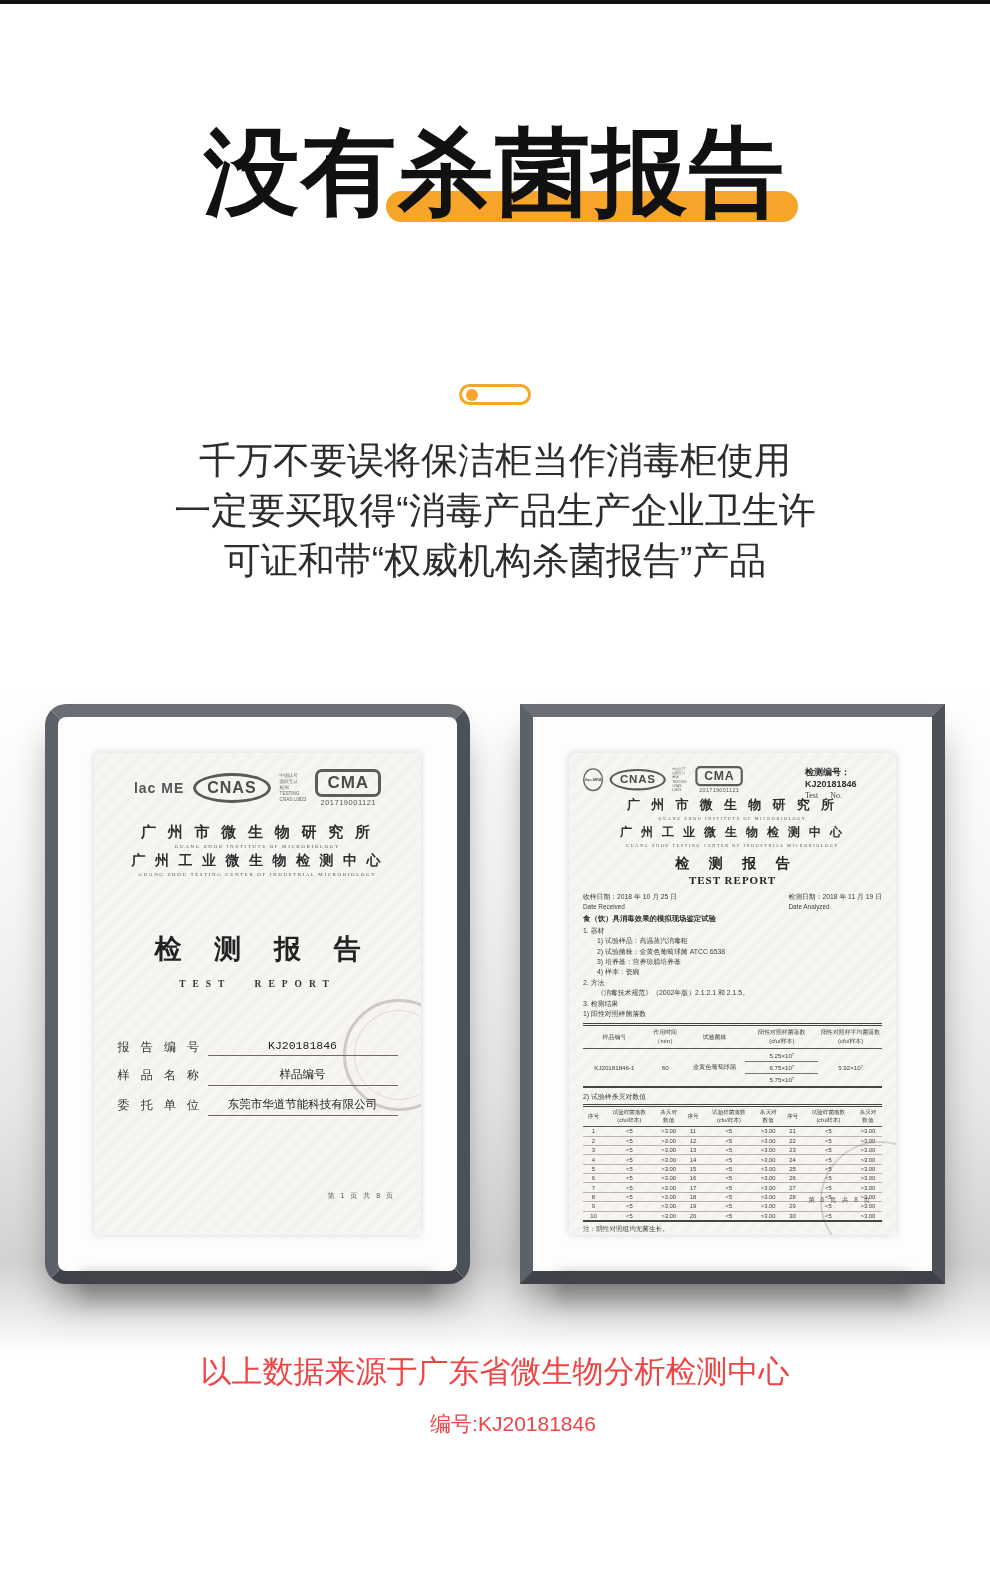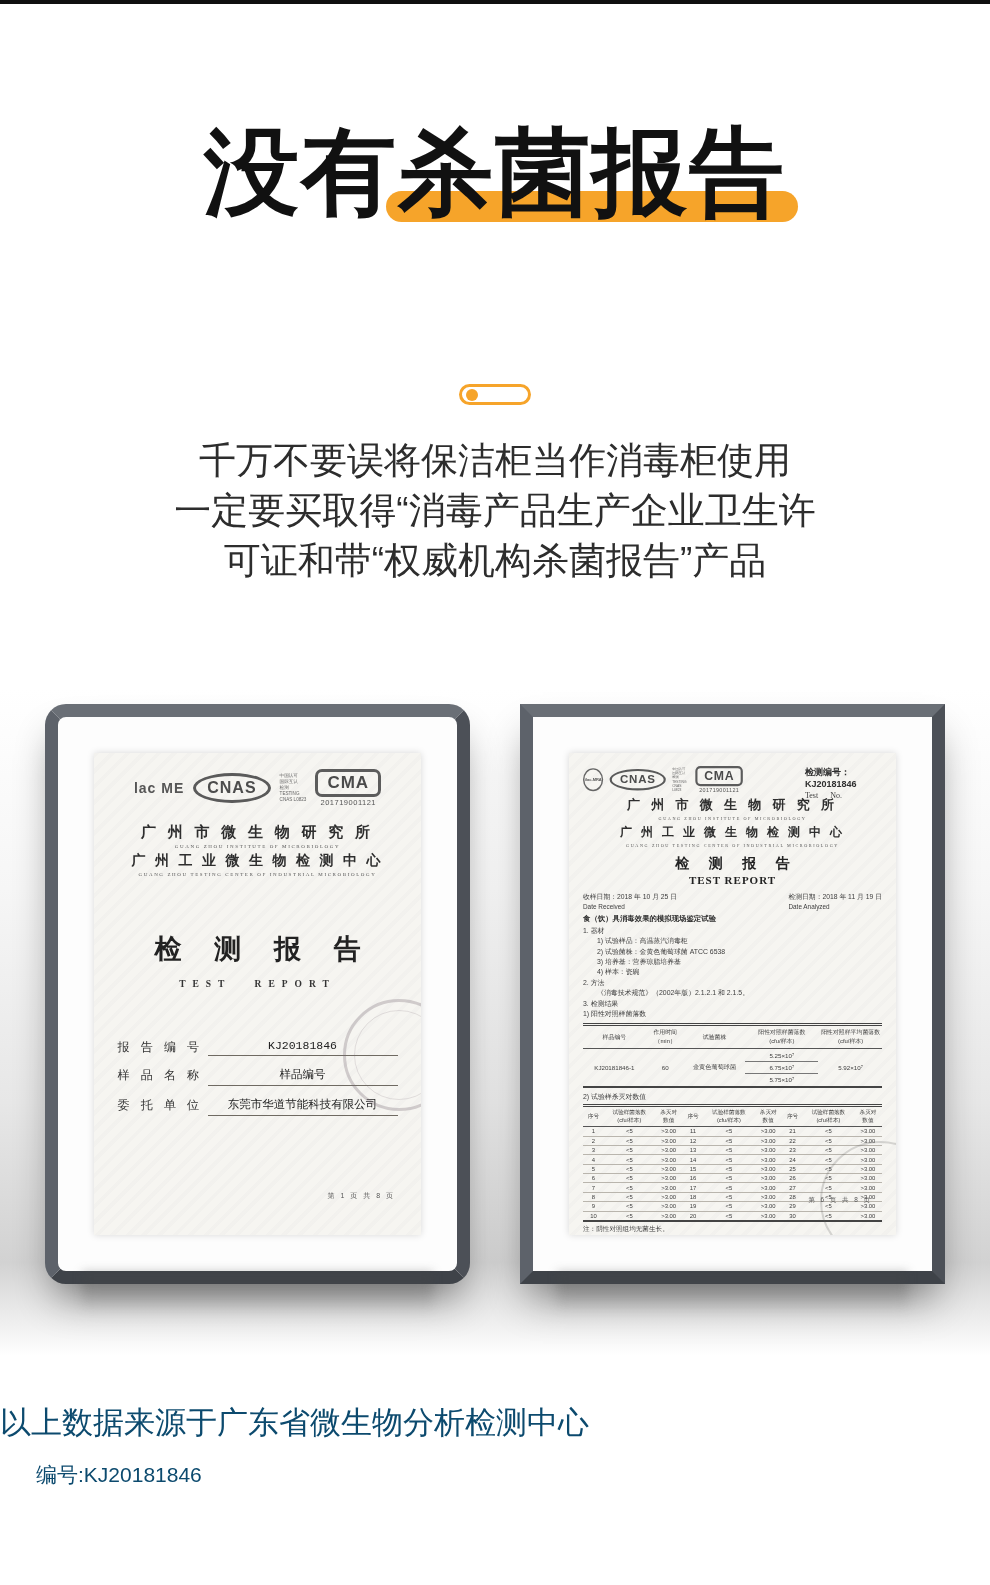--- a/index.html
+++ b/index.html
@@ -109,21 +109,21 @@
   .t2-title { margin-top:4px; font-size:6.9px; }
   .kill-table { margin-top:2px; border-top:3px double #444; border-bottom:2px solid #444; }
   .kill-table th { font-size:5.6px; font-weight:normal; padding:1.5px 0; border-bottom:1px solid #555;
                    white-space:pre-line; text-align:center; vertical-align:middle; }
   .kill-table td { font-size:5.9px; text-align:center; padding:1.2px 0; border-bottom:0.5px solid #b9b5ad; }
   .kill-table tr:last-child td { border-bottom:none; }
   .pr-note { margin-top:3px; font-size:6.6px; }
   .pr-page { position:absolute; right:24px; bottom:30px; font-size:6.4px; letter-spacing:2px; color:#555; }
 
   
-  .footer { position:absolute; top:1402px; left:0; width:100%; color:#0c4a6e; }
+  .footer { position:absolute; top:1351px; left:0; width:100%; text-align:center; color:#ef4444; }
   .footer-source { font-size:31px; font-weight:300; }
   .footer-code { font-size:21px; font-weight:300; margin-top:17px;margin-left:36px; }
 
   :root { --orange:#F6A42A; }
 </style>
 </head>
 <body>
 
 <div class="page">
 

